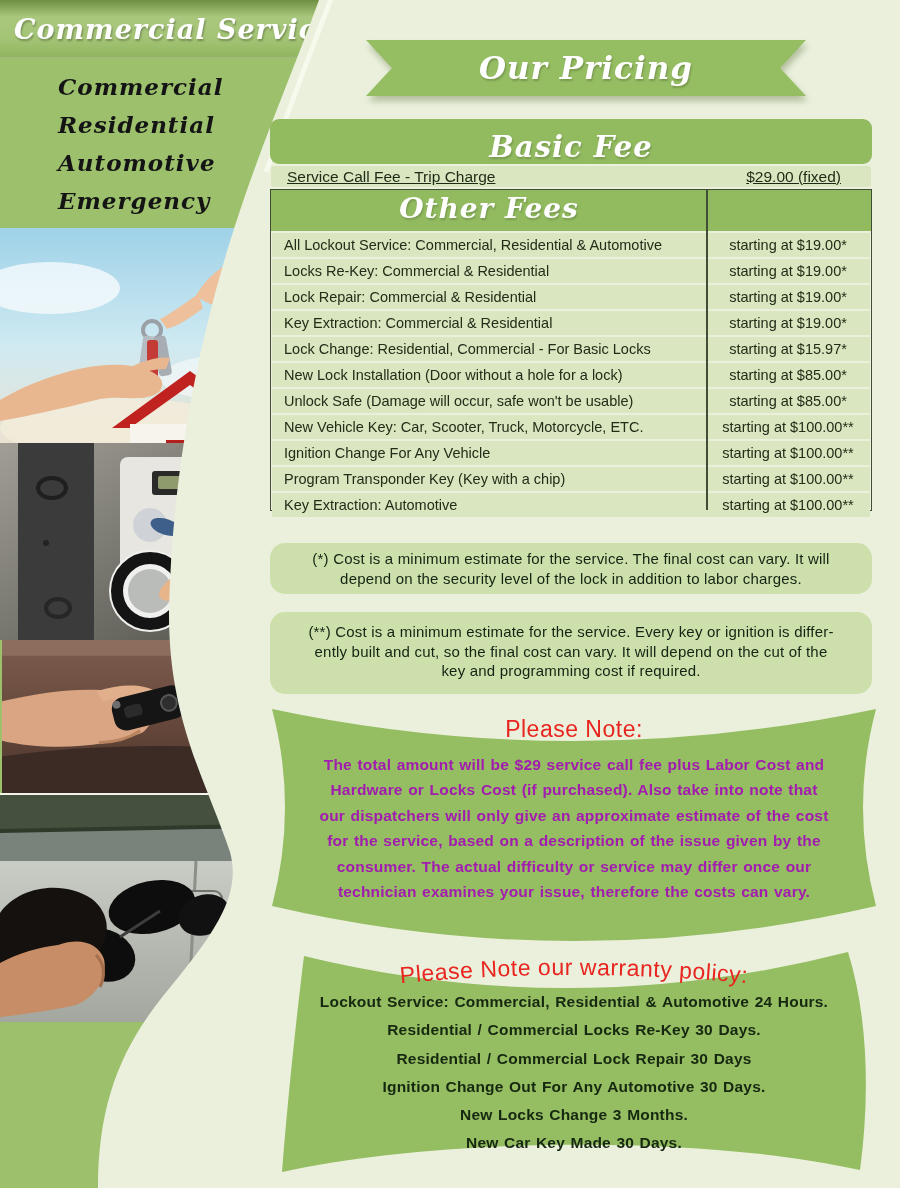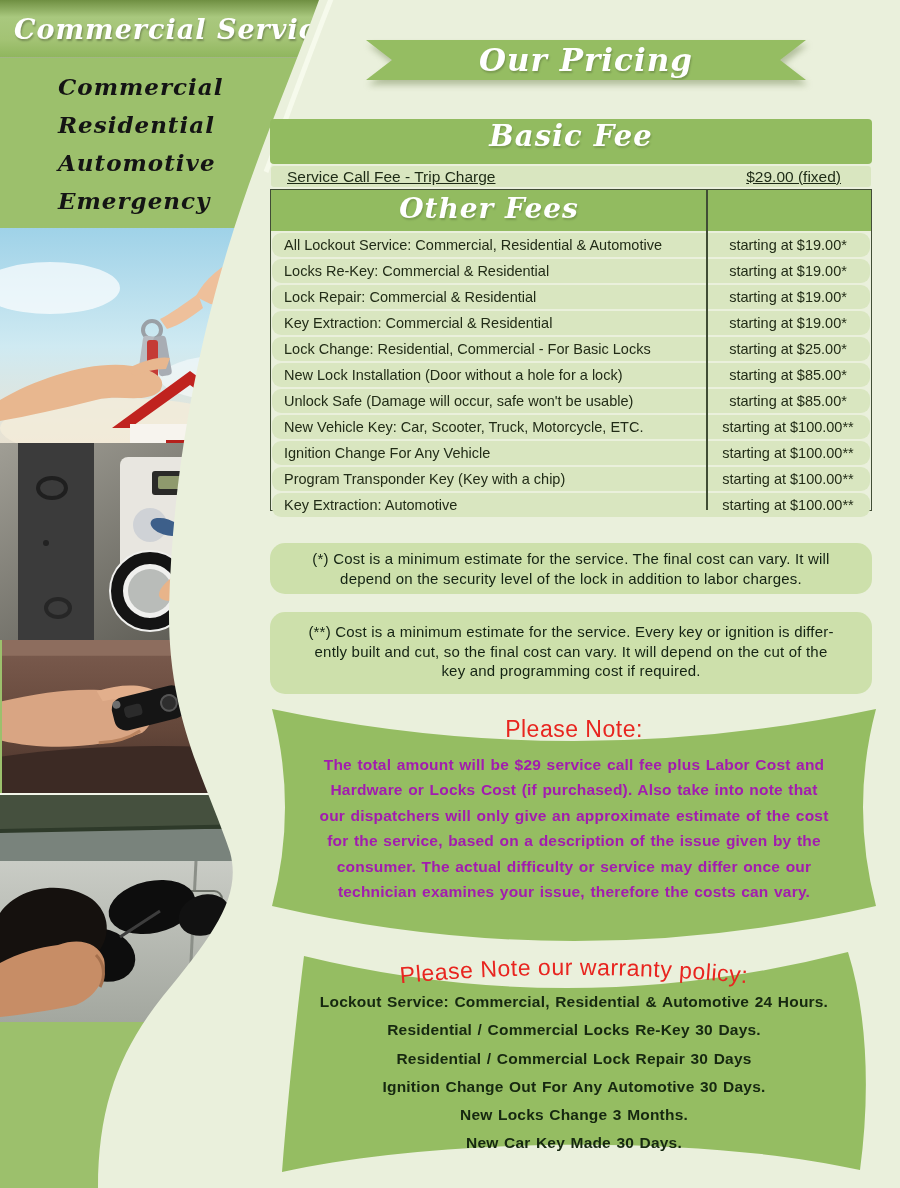--- a/index.html
+++ b/index.html
@@ -25,50 +25,50 @@
 
   .photo{position:absolute;left:0;display:block;}
   .photo3-sep{border-bottom:2px solid #f2f5e9;}
 
   
   .curve-overlay{position:absolute;left:0;top:0;z-index:2;pointer-events:none;}
 
   
   .content{position:absolute;left:0;top:0;width:900px;height:1188px;z-index:3;}
 
-  .ribbon{position:absolute;left:366px;top:40px;width:440px;height:40px;
+  .ribbon{position:absolute;left:366px;top:40px;width:440px;height:56px;
     filter:drop-shadow(2px 5px 3px rgba(110,130,80,.45));}
   .ribbon-shape{width:100%;height:100%;background:var(--green);
     clip-path:polygon(0 0,100% 0,calc(100% - 26px) 50%,100% 100%,0 100%,26px 50%);
     display:flex;align-items:center;justify-content:center;}
   .ribbon-shape span{font:italic 700 31px "DejaVu Serif",serif;color:#fff;
     letter-spacing:1px;text-shadow:1px 2px 2px rgba(0,0,0,.2);}
 
   .basic-fee-bar{position:absolute;left:270px;top:119px;width:602px;height:45px;
-    background:var(--green-header);border-radius:4px;display:flex;align-items:flex-start;
+    background:var(--green-header);border-radius:9px;display:flex;align-items:flex-end;
     justify-content:center;}
   .basic-fee-bar span{font:italic 700 29px "DejaVu Serif",serif;color:#fff;
     letter-spacing:1px;text-shadow:1px 2px 2px rgba(0,0,0,.18);}
 
   .service-call-row{position:absolute;left:271px;top:166px;width:600px;height:21px;
     background:var(--row-green);border-radius:3px;display:flex;align-items:center;
     font-size:15.5px;color:var(--text-dark);text-decoration:underline;}
   .service-call-row .label{padding-left:16px;flex:1;}
   .service-call-row .price{padding-right:30px;}
 
   .fee-table{position:absolute;left:270px;top:189px;width:602px;height:322px;
     border:1.5px solid var(--border-dark);}
   .fee-table-header{height:41px;background:var(--green-header);position:relative;}
   .fee-table-header span{position:absolute;left:0;width:436px;top:2px;text-align:center;
     font:italic 700 28px "DejaVu Serif",serif;color:#fff;letter-spacing:1px;
     text-shadow:1px 2px 2px rgba(0,0,0,.18);}
   .fee-divider{position:absolute;left:435px;top:0;width:1.5px;height:100%;
     background:var(--border-dark);z-index:2;}
   .fee-row{height:24px;margin:2px 1px 0 1px;background:var(--row-green);
-    border-radius:9px;display:flex;align-items:center;font-size:14.5px;color:#222c17;}
+    border-radius:0;display:flex;align-items:center;font-size:14.5px;color:#222c17;}
   .fee-row .svc{width:434px;padding-left:12px;}
   .fee-row .prc{flex:1;text-align:center;}
 
   .note-box{position:absolute;left:270px;width:602px;background:var(--note-green);
     border-radius:15px;text-align:center;font-size:15px;line-height:19.5px;
     color:#142313;letter-spacing:.2px;white-space:pre-line;padding:6px 18px;}
   .note-box.n1{top:543px;min-height:50px;}
   .note-box.n2{top:612px;min-height:82px;padding-top:10px;}
 
   .banner{position:absolute;left:268px;width:612px;}
@@ -261,21 +261,21 @@
           <div class="fee-row">
             <span class="svc">Lock Repair: Commercial &amp; Residential</span>
             <span class="prc">starting at $19.00*</span>
           </div>
           <div class="fee-row">
             <span class="svc">Key Extraction: Commercial &amp; Residential</span>
             <span class="prc">starting at $19.00*</span>
           </div>
           <div class="fee-row">
             <span class="svc">Lock Change: Residential, Commercial - For Basic Locks</span>
-            <span class="prc">starting at $25.00*</span>
+            <span class="prc">starting at $15.97*</span>
           </div>
           <div class="fee-row">
             <span class="svc">New Lock Installation (Door without a hole for a lock)</span>
             <span class="prc">starting at $85.00*</span>
           </div>
           <div class="fee-row">
             <span class="svc">Unlock Safe (Damage will occur, safe won't be usable)</span>
             <span class="prc">starting at $85.00*</span>
           </div>
           <div class="fee-row">

